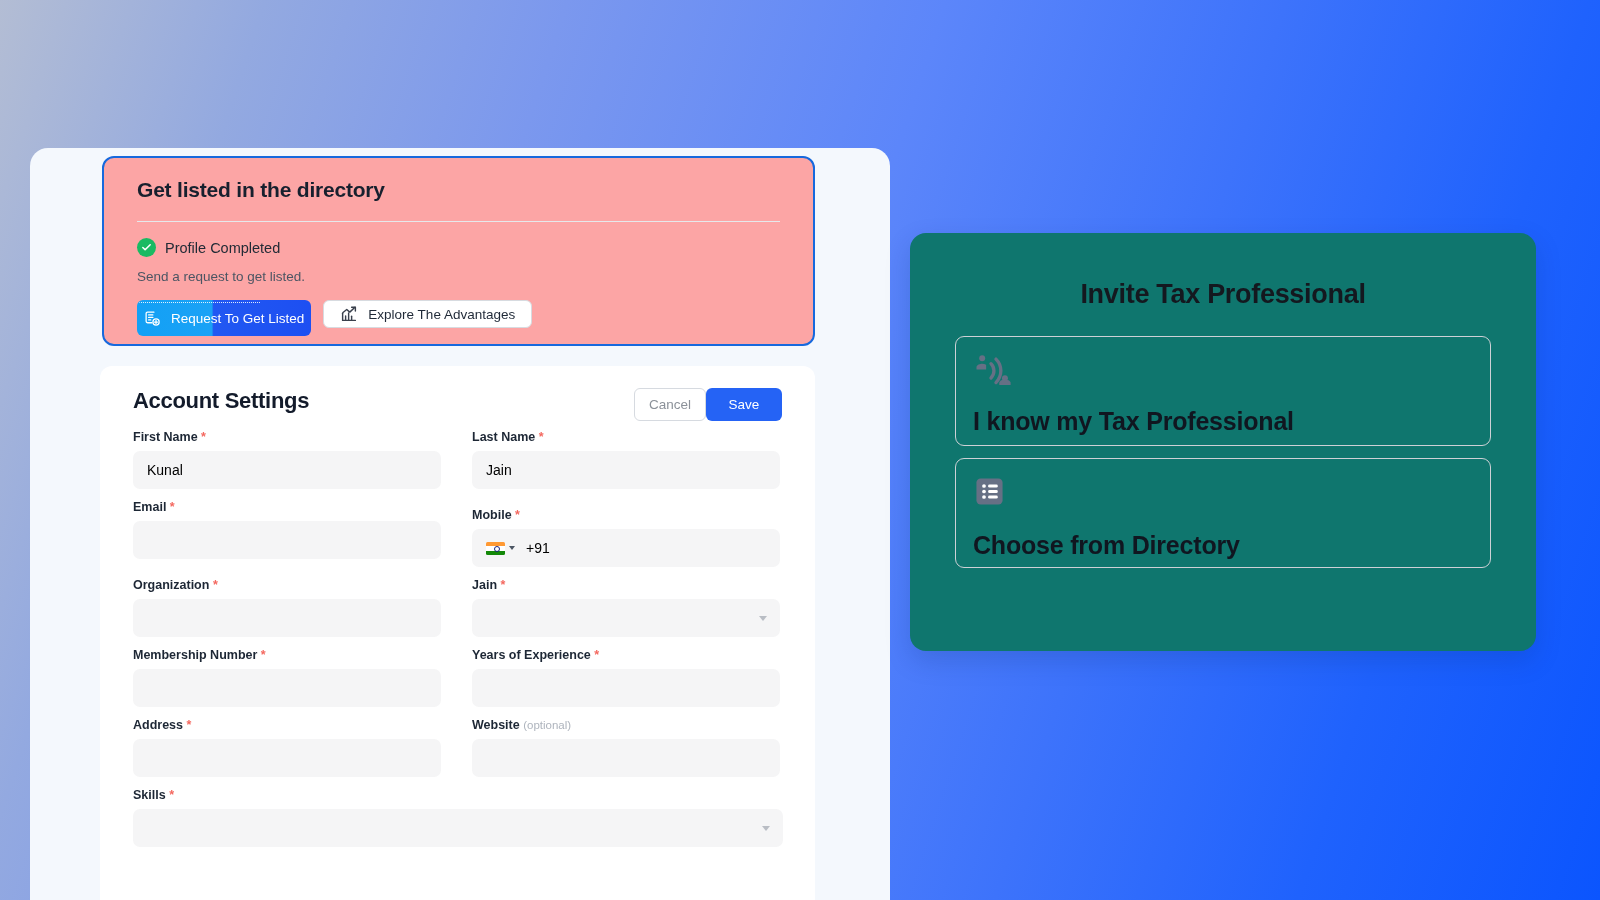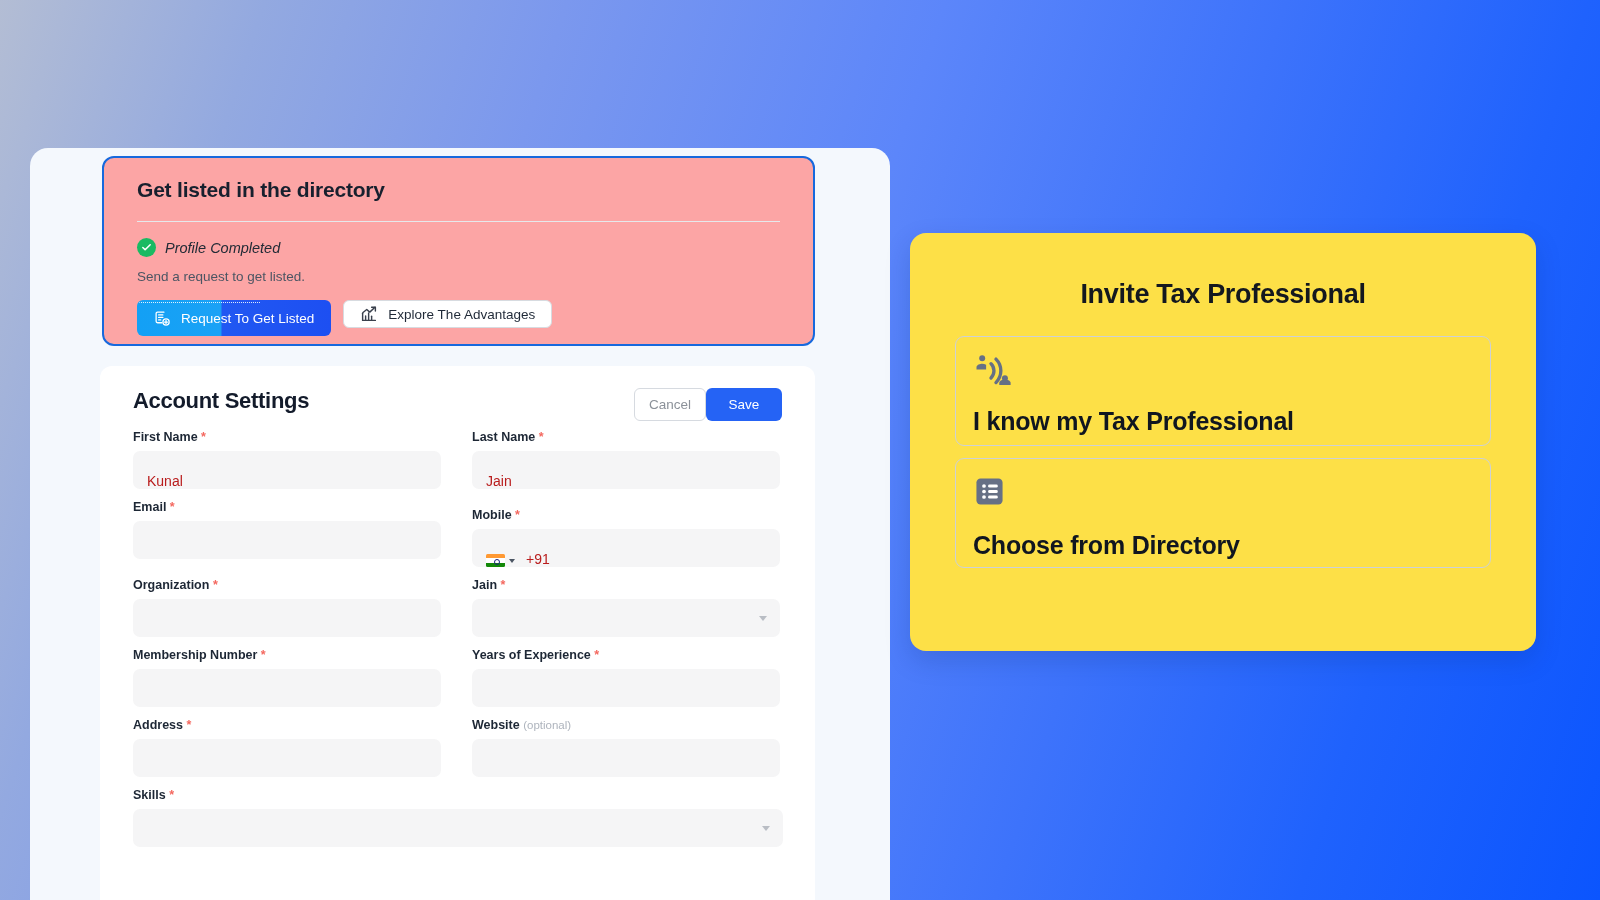--- a/index.html
+++ b/index.html
@@ -60,21 +60,20 @@
     margin-top: 19px;
     height: 1px;
     background: #e6e8eb;
   }
 
   .profile-row {
     display: flex;
     align-items: center;
     gap: 9px;
     margin-top: 16px;
-    font-style: italic;
   }
 
   .check-badge {
     width: 19px; height: 19px;
     border-radius: 50%;
     background: #19ba62;
     display: flex; align-items: center; justify-content: center;
     flex: 0 0 auto;
   }
 
@@ -91,21 +90,21 @@
 
   .listed-actions {
     display: flex;
     gap: 12px;
     margin-top: 16px;
   }
 
   .btn-request {
     display: flex; align-items: center; gap: 10px;
     height: 36px;
-    padding: 0 17px;
+    padding: 0 7px;
     border: none;
     border-radius: 6px;
     background: linear-gradient(90deg, #13a0f5 0%, #1aa2f6 43%, #2158f2 44%, #1d4ff2 100%);
     color: #ffffff;
     font-size: 13.5px;
     font-family: inherit;
     cursor: pointer;
     position: relative;
   }
   .btn-request::after {
@@ -197,24 +196,24 @@
   }
   .req { color: #f4685f; font-weight: bold; }
   .opt { color: #aeb4bd; font-weight: normal; font-size: 11.5px; }
 
   .field-input {
     height: 38px;
     background: #f5f5f6;
     border: none;
     border-radius: 7px;
     display: flex;
-    align-items: flex-end;
+    align-items: center;
     padding: 0 14px;
     font-size: 14px;
-    color: #b91c1c;
+    color: #000000;
     position: relative;
   }
 
   .field-input.select::after {
     content: "";
     position: absolute;
     right: 13px; top: 50%;
     margin-top: -2px;
     border-left: 4.5px solid transparent;
     border-right: 4.5px solid transparent;
@@ -254,21 +253,21 @@
   .full-field { grid-column: 1 / span 2; }
   .full-field .field-input { width: 650px; }
 
   
   .invite-panel {
     position: absolute;
     left: 910px;
     top: 233px;
     width: 626px;
     height: 418px;
-    background: #fde047;
+    background: #0f766e;
     border-radius: 16px;
     box-shadow: 0 10px 26px rgba(12, 40, 110, 0.18);
     padding: 46px 45px 0 45px;
   }
 
   .invite-title {
     text-align: center;
     font-size: 27px;
     font-weight: bold;
     color: #14181f;

